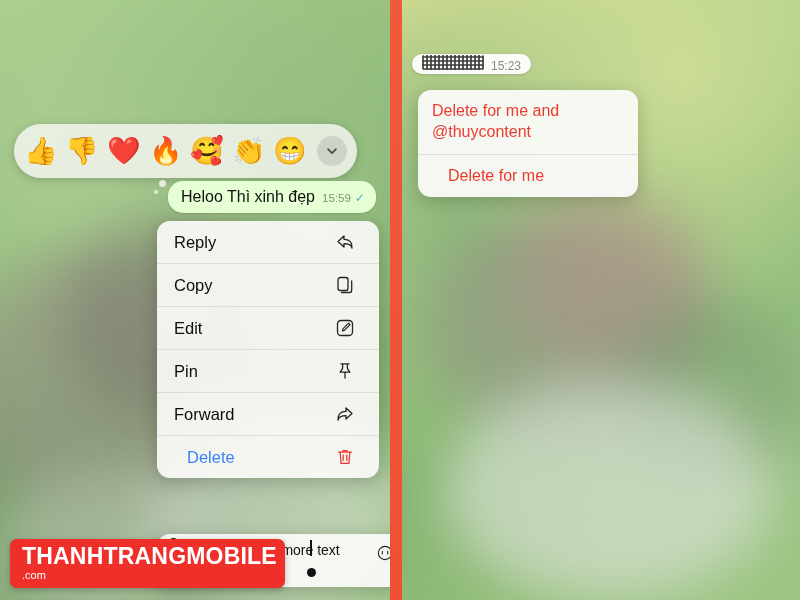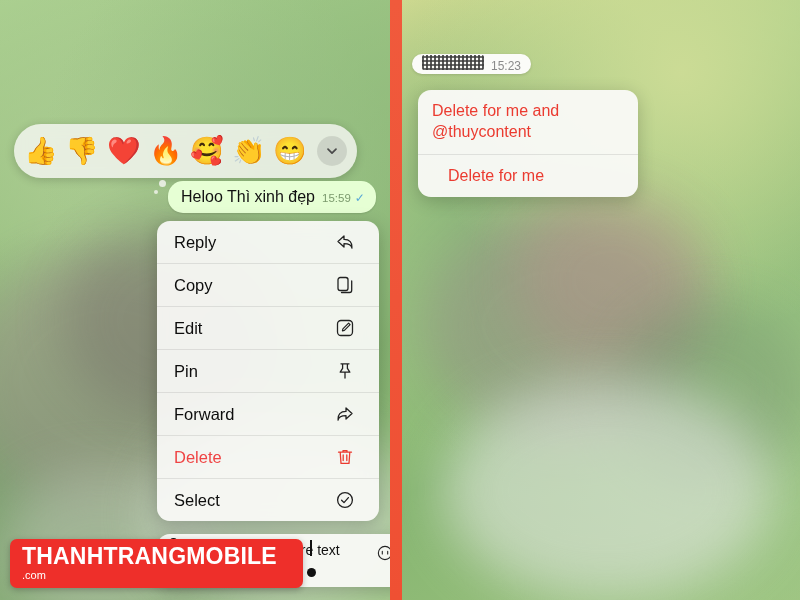--- a/index.html
+++ b/index.html
@@ -148,21 +148,21 @@
     display: flex;
     align-items: center;
     justify-content: space-between;
     padding: 0 23px 0 17px;
     border-bottom: 1px solid rgba(0,0,0,0.09);
     font-size: 16.5px;
     color: #0d0d0d;
     cursor: pointer;
   }
   .ctx-item:last-child { border-bottom: none; }
-  .ctx-item.danger { color: #ef4444; }
+  .ctx-item.danger { color: #3b82f6; margin-left: 13px; }
   .ctx-ic { width: 22px; height: 22px; display: flex; align-items: center; justify-content: center; }
   .ctx-ic svg { display: block; }
 
   
   .hint-bubble {
     position: absolute;
     left: 157px; top: 534px;
     width: 222px;
     background: rgba(250,250,248,0.93);
     border-radius: 13px;
@@ -221,21 +221,21 @@
     cursor: pointer;
   }
   .r-menu-item:last-child { border-bottom: none; margin-left: 16px; }
 
   
   .watermark {
     position: absolute;
     left: 10px; bottom: 12px;
     background: #ee2f2a;
     border-radius: 7px;
-    padding: 6px 26px 7px 12px;
+    padding: 6px 8px 7px 12px;
     box-shadow: 0 2px 6px rgba(0,0,0,0.25);
     line-height: 1;
   }
   .wm-main {
     color: #ffffff;
     font-weight: bold;
     font-size: 23px;
     letter-spacing: .2px;
   }
   .wm-sub {
@@ -331,29 +331,20 @@
 
     <div class="ctx-item danger">
       <span>Delete</span>
       <span class="ctx-ic">
         <svg width="20" height="20" viewBox="0 0 20 20">
             <path d="M3.5 5.2 H16.5 M8 5.2 V3.6 H12 V5.2 M5.2 5.2 L6 16.4 H14 L14.8 5.2 M8.2 8 V13.6 M11.8 8 V13.6" fill="none" stroke="#eb3b30" stroke-width="1.3" stroke-linecap="round" stroke-linejoin="round"></path>
           </svg>
       </span>
     </div>
 
-    <div class="ctx-item">
-      <span>Select</span>
-      <span class="ctx-ic">
-        <svg width="20" height="20" viewBox="0 0 20 20">
-            <circle cx="10" cy="10" r="7.4" fill="none" stroke="#222" stroke-width="1.3"></circle>
-            <path d="M6.6 10.2 L9 12.6 L13.4 7.6" fill="none" stroke="#222" stroke-width="1.3" stroke-linecap="round" stroke-linejoin="round"></path>
-          </svg>
-      </span>
-    </div>
   </div>
 
   <div class="hint-bubble">
     <div class="hint-row">
       <span class="hint-text">...then move ...ct more text ...uote.</span>
       <span class="ctx-ic">
         <svg width="18" height="18" viewBox="0 0 20 20">
             <circle cx="10" cy="10" r="7.4" fill="none" stroke="#222" stroke-width="1.2"></circle>
             <path d="M7 8 v3 M13 8 v3" fill="none" stroke="#222" stroke-width="1.2" stroke-linecap="round"></path>
           </svg>

